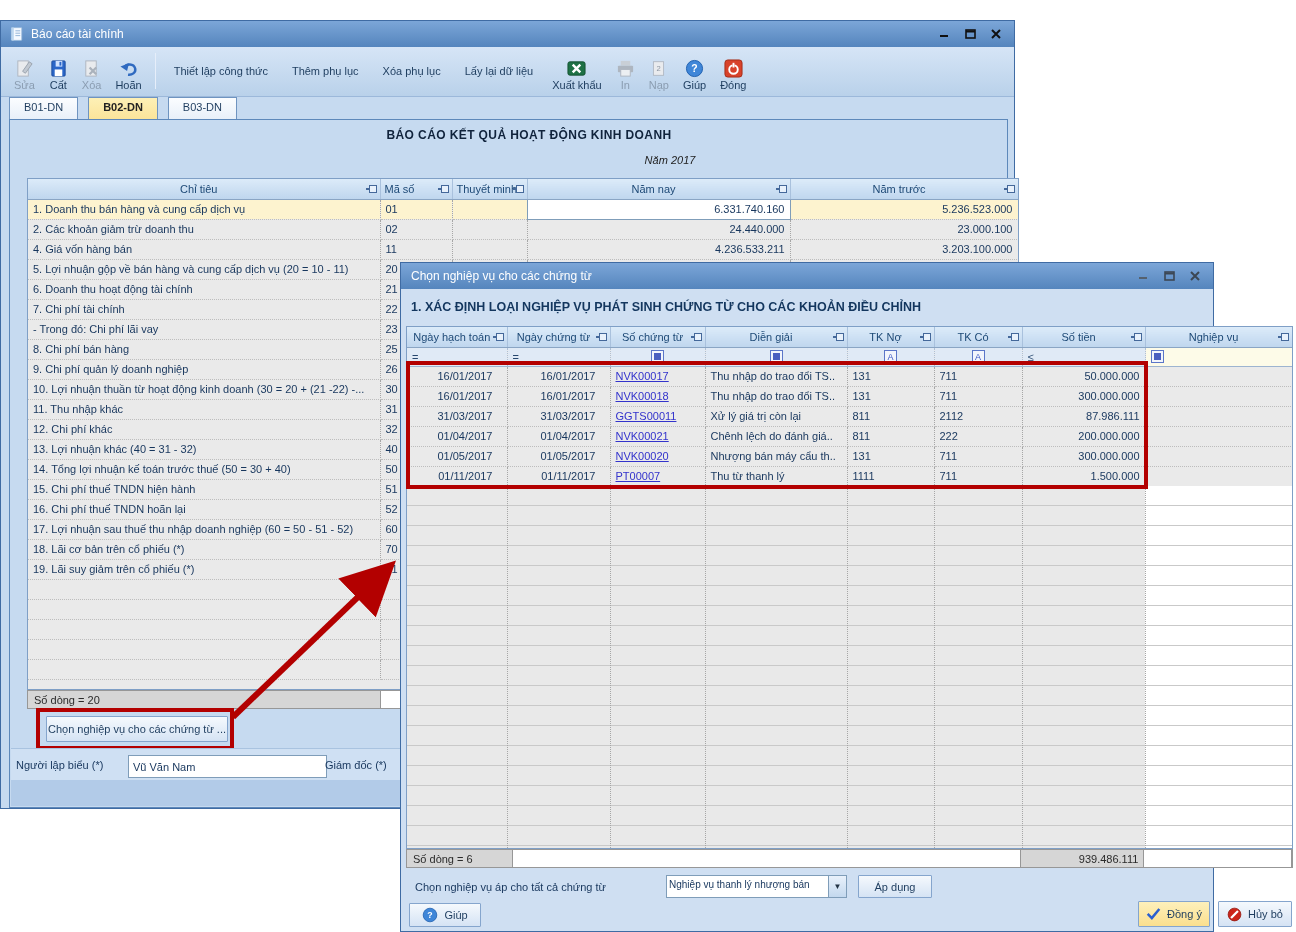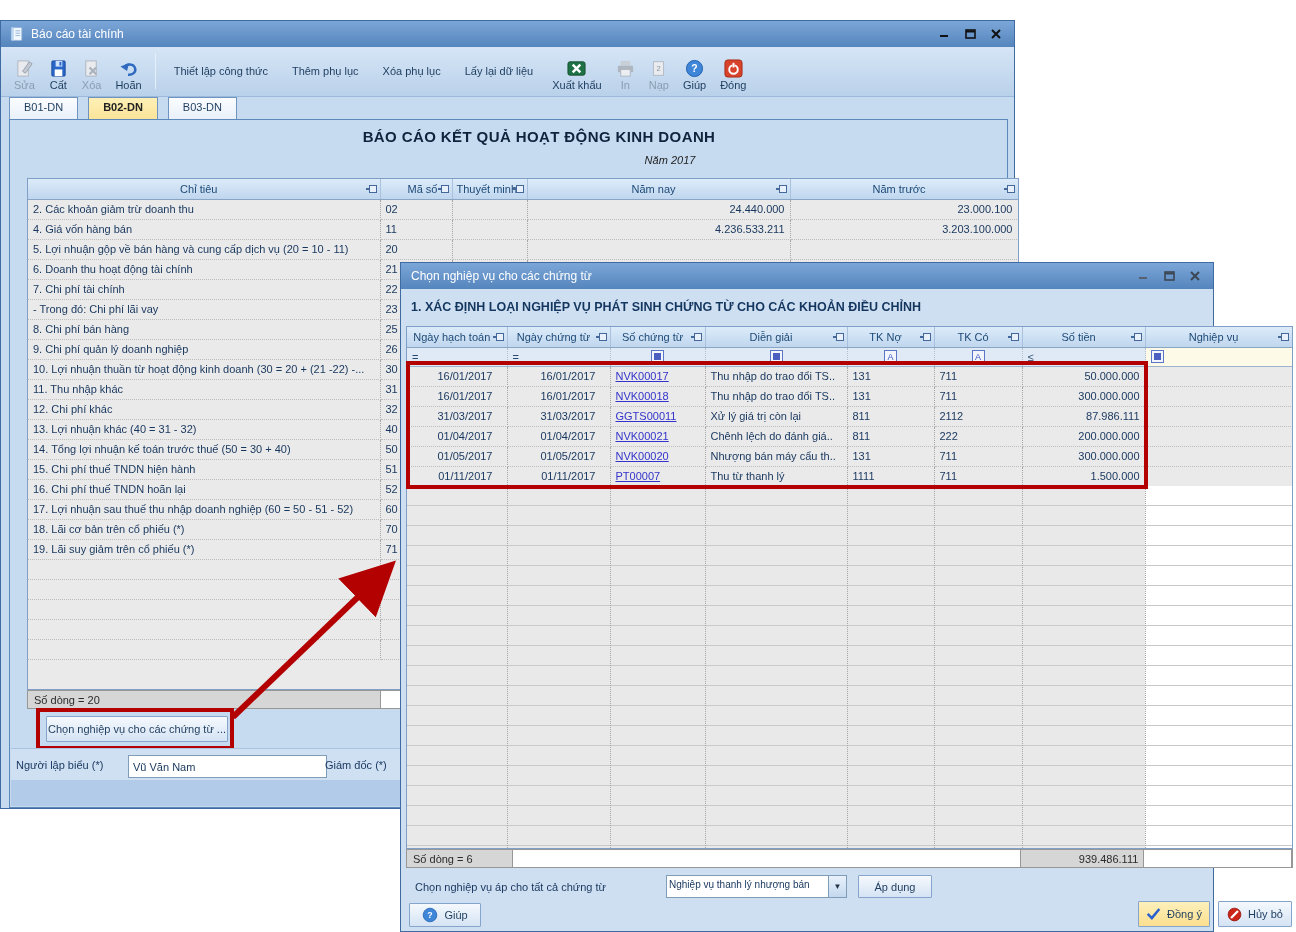--- a/index.html
+++ b/index.html
@@ -29,22 +29,22 @@
   
   .tabstrip { position:absolute; left:8px; top:76px; height:22px; display:flex; font-size:11px;gap:8px; }
   .tab { border:1px solid #6f94c0; border-bottom:none; background:linear-gradient(#fbfdff,#e8f0f9);
          color:#1d3c5e; padding:3px 14px 0 14px; margin-right:2px; }
   .tab.active { background:linear-gradient(#fdf0b6,#fbe49a); font-weight:bold; color:#222; }
 
   .panel { position:absolute; left:8px; top:98px; width:999px; height:689px;
            border:1px solid #5d88ba; background:#c6daf0; }
 
   
-  .rpt-title { position:absolute; left:34px; top:8px; width:990px; text-align:center;
-               font-size:15px; font-weight:bold; color:#10233c; letter-spacing:.4px; }
+  .rpt-title { position:absolute; left:24px; top:8px; width:990px; text-align:center;
+               font-size:12px; font-weight:bold; color:#10233c; letter-spacing:.4px; }
   .rpt-sub { position:absolute; left:300px; top:34px; width:720px; text-align:center;
              font-size:11px; font-style:italic; color:#222; }
 
   
   table.grid { border-collapse:collapse; table-layout:fixed; font-size:11px; background:#eaeaea; }
   table.grid th { height:20px; background:linear-gradient(#dcebf9,#bfd6ee); color:#1d4976;
                   font-weight:normal; border-right:1px solid #a9c1dd; border-bottom:1px solid #8aa5c4;
                   position:relative; padding:0 14px 0 4px; white-space:nowrap; overflow:hidden; }
   table.grid td { height:20px; background:#eaeaea; color:#17365d;
                   border-right:1px dotted #a6a6a6; border-bottom:1px dotted #bdbdbd;
@@ -250,28 +250,35 @@
         <colgroup>
             <col style="width:352px">
             <col style="width:72px">
             <col style="width:75px">
             <col style="width:263px">
             <col style="width:228px">
           </colgroup>
         <thead>
           <tr>
             <th style="text-align:center"><span>Chỉ tiêu</span><span class="pin"></span></th>
-            <th style="text-align:right"><span>Mã số</span><span class="pin"></span></th>
+            <th style="text-align:left"><span>Mã số</span><span class="pin"></span></th>
             <th style="text-align:center"><span>Thuyết minh</span><span class="pin"></span></th>
             <th style="text-align:center"><span>Năm nay</span><span class="pin"></span></th>
             <th style="text-align:center"><span>Năm trước</span><span class="pin"></span></th>
           </tr>
         </thead>
         <tbody>
 
+            <tr class="sel">
+              <td>1. Doanh thu bán hàng và cung cấp dịch vụ</td>
+              <td>01</td>
+              <td></td>
+              <td class="c-cur num">6.331.740.160</td>
+              <td class="num">5.236.523.000</td>
+            </tr>
 
             <tr>
               <td>2. Các khoản giảm trừ doanh thu</td>
               <td>02</td>
               <td></td>
               <td class="c-cur num">24.440.000</td>
               <td class="num">23.000.100</td>
             </tr>
 
 

